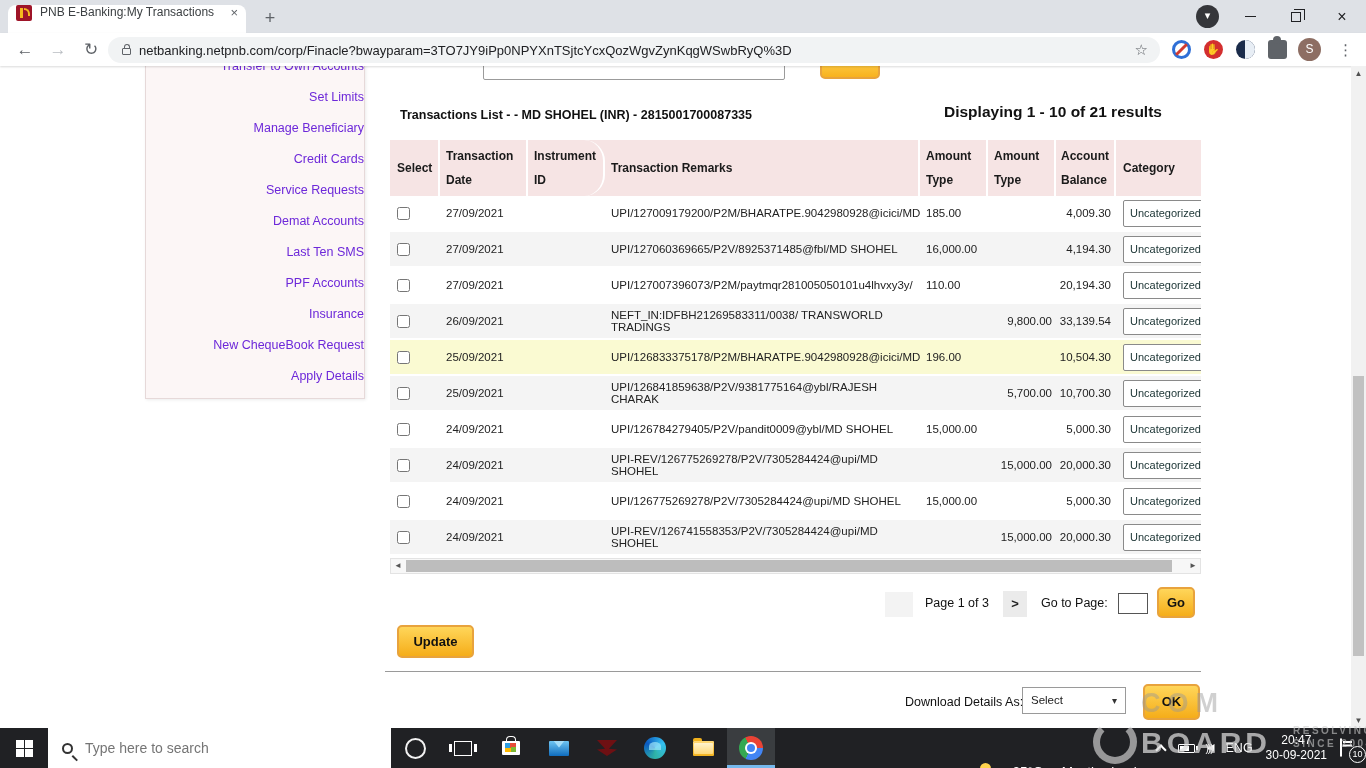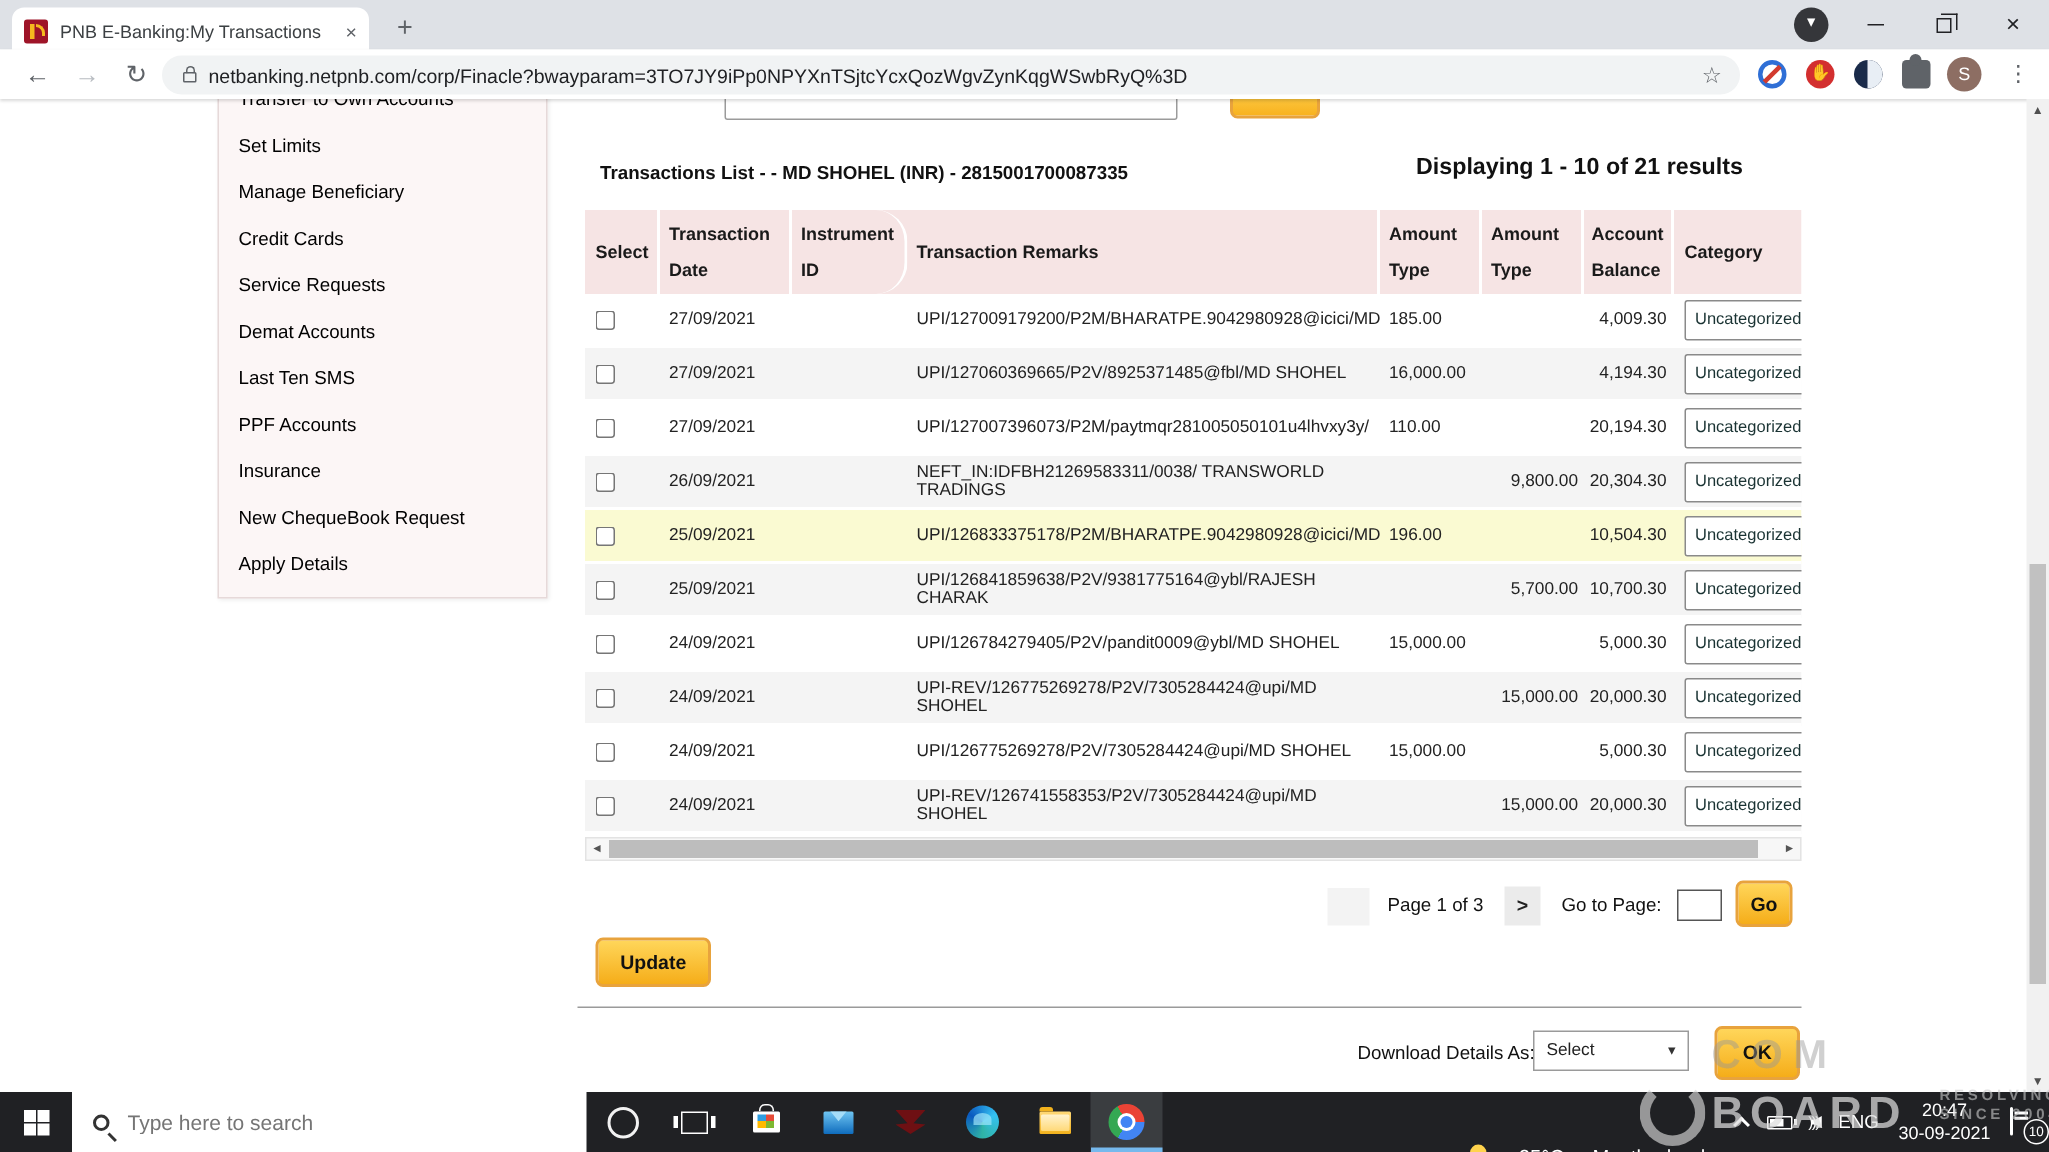--- a/index.html
+++ b/index.html
@@ -1,20 +1,20 @@
 <!DOCTYPE html>
 <html><head>
 <meta charset="utf-8">
 <style>
   * { margin:0; padding:0; box-sizing:border-box; }
   html,body { width:1366px; height:768px; overflow:hidden; font-family:"Liberation Sans", sans-serif; background:#fff; }
 
   
   #titlebar { position:absolute; left:0; top:0; width:1366px; height:33px; background:#dee1e6; }
-  .tab { position:absolute; left:8px; top:5px; width:238px; height:28px; background:#fff; border-radius:8px 8px 0 0; display:flex; align-items:center; padding:16px 8px; }
+  .tab { position:absolute; left:8px; top:5px; width:238px; height:28px; background:#fff; border-radius:8px 8px 0 0; display:flex; padding:0 8px; }
   .favicon { width:16px; height:16px; border-radius:2px; background:#9e1428; position:relative; flex:none; }
   .favicon::before { content:""; position:absolute; left:4px; top:3px; width:3px; height:10px; background:#f5b91e; }
   .favicon::after { content:""; position:absolute; left:8px; top:3px; width:4px; height:6px; border:2px solid #f5b91e; border-left:none; border-bottom:none; border-radius:0 6px 0 0; }
   .tab-title { font-size:12px; color:#3c4043; margin-left:8px; white-space:nowrap; overflow:hidden; flex:1; }
   .tab-close { color:#5f6368; font-size:13px; margin-left:6px; cursor:pointer; }
   .newtab-btn { position:absolute; left:258px; top:7px; width:24px; height:24px; color:#5f6368; font-size:18px; text-align:center; line-height:23px; }
   .circle-btn { position:absolute; left:1196px; top:5px; width:23px; height:23px; border-radius:50%; background:#35363a; color:#fff; text-align:center; font-size:11px; line-height:21px; }
   .win-btn { position:absolute; top:0; width:40px; height:33px; display:flex; align-items:center; justify-content:center; color:#202124; }
   .wb-min { left:1230px; } .wb-max { left:1276px; } .wb-close { left:1322px; font-size:16px; }
   .wb-min span { display:block; width:11px; height:0; border-top:1.5px solid #202124; }
@@ -42,21 +42,21 @@
   
   #viewport { position:absolute; left:0; top:66px; width:1366px; height:662px; background:#fff; overflow:hidden; }
 
   
   .vscroll { position:absolute; right:0; top:0; width:15px; height:662px; background:#f1f1f1; z-index:40; }
   .vscroll .arr { position:absolute; left:0; width:15px; height:15px; font-size:8px; color:#505050; text-align:center; line-height:15px; }
   .vscroll .thumb { position:absolute; left:2px; width:11px; top:310px; height:280px; background:#c1c1c1; }
 
   
   #sidebar { position:absolute; left:145px; top:-16px; width:220px; background:#fcf6f6; border:1px solid #e6d9d9; box-shadow:1px 1px 3px rgba(0,0,0,.08); padding:0 0 6px 0; }
-  .sb-item { height:31px; line-height:31px; padding-left:13px; font-size:12.5px; color:#000000; white-space:nowrap; cursor:pointer; }
+  .sb-item { height:31px; line-height:31px; padding-left:13px; font-size:12.5px; color:#6d28d9; white-space:nowrap; cursor:pointer;text-align:right; }
 
   
   .top-input { position:absolute; left:483px; top:-10px; width:302px; height:24px; border:1px solid #9b9b9b; border-radius:2px; background:#fff; }
   .top-gobtn { position:absolute; left:820px; top:-14px; width:60px; height:27px; border:2px solid #e8a33d; border-radius:5px; background:linear-gradient(#ffd65a,#f8b21e); }
 
   
   .list-title { position:absolute; left:400px; top:42px; font-size:12.5px; font-weight:bold; color:#111; }
   .results { position:absolute; left:944px; top:37px; font-size:15.5px; font-weight:bold; color:#111; }
 
   
@@ -277,21 +277,21 @@
           <div class="td c-select">
             <input type="checkbox" style="">
           </div>
           <div class="td c-date">26/09/2021</div>
           <div class="td c-inst"></div>
           <div class="td c-rem">
             <span class="rem-inner">NEFT_IN:IDFBH21269583311/0038/ TRANSWORLD TRADINGS</span>
           </div>
           <div class="td c-deb"></div>
           <div class="td c-cred">9,800.00</div>
-          <div class="td c-bal">20,304.30</div>
+          <div class="td c-bal">33,139.54</div>
           <div class="td c-cat">
             <div class="cat-box">Uncategorized</div>
           </div>
         </div>
         <div class="tr row-even row-hl">
           <div class="td c-select">
             <input type="checkbox" style="">
           </div>
           <div class="td c-date">25/09/2021</div>
           <div class="td c-inst"></div>

